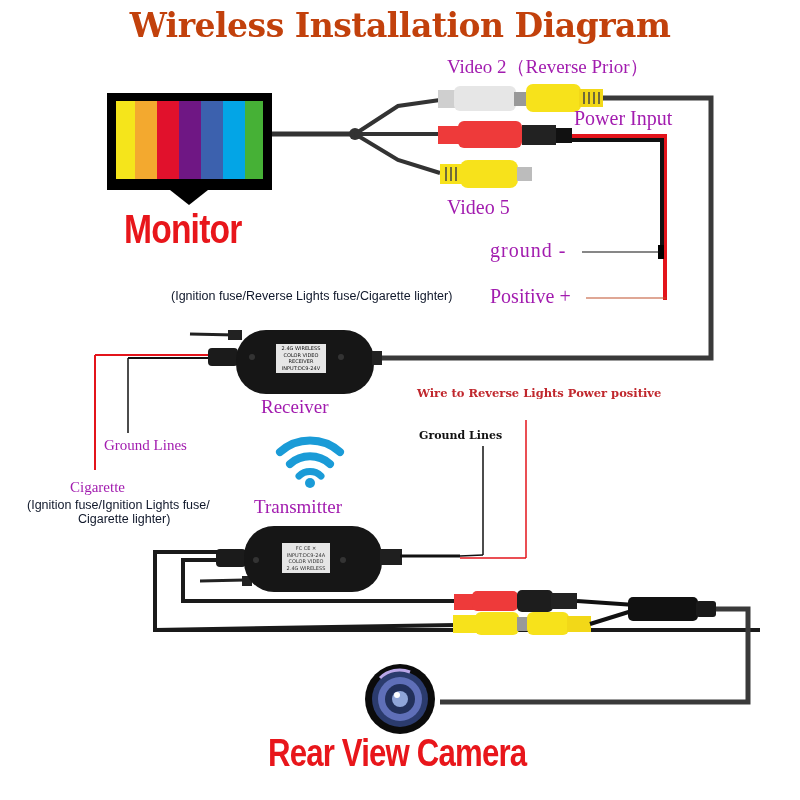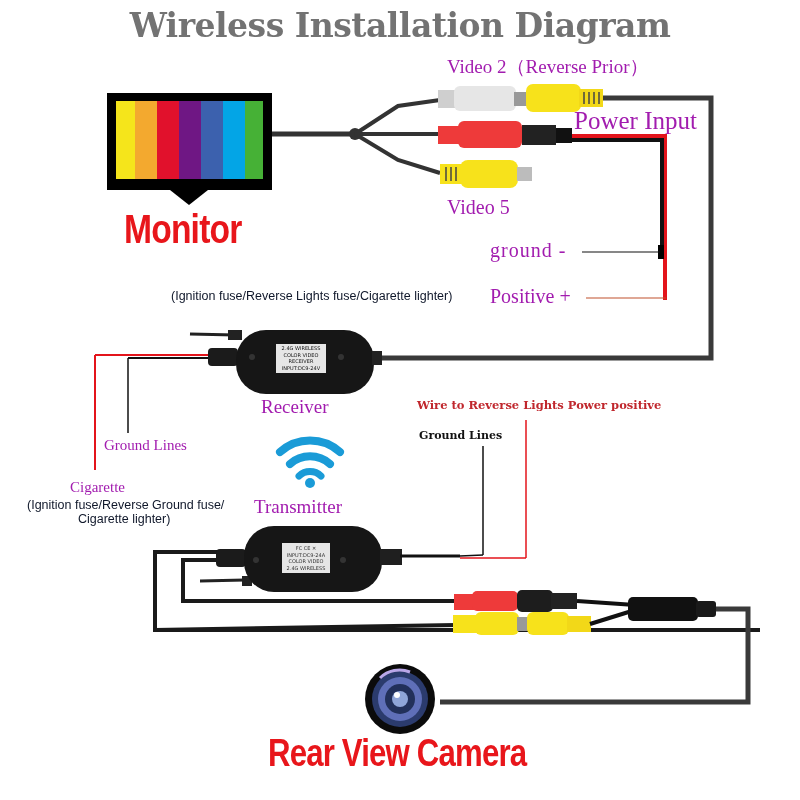--- a/index.html
+++ b/index.html
@@ -1,19 +1,19 @@
 <!DOCTYPE html>
 <html><head>
   <meta charset="utf-8">
   <style>
     html, body { margin: 0; padding: 0; background: #ffffff; }
     #canvas { position: relative; width: 800px; height: 800px; background: #ffffff; overflow: hidden; font-family: "DejaVu Sans", sans-serif; }
     svg.wires { position: absolute; left: 0; top: 0; }
     .lbl { position: absolute; white-space: nowrap; }
-    .title { left: 0; width: 800px; top: 6px; text-align: center; font-family: "DejaVu Serif", serif; font-weight: bold; font-size: 33px; color: #737373; letter-spacing: -0.5px; }
+    .title { left: 0; width: 800px; top: 6px; text-align: center; font-family: "DejaVu Serif", serif; font-weight: bold; font-size: 33px; color: #c2410c; letter-spacing: -0.5px; }
     .big-red { font-family: "Liberation Sans", sans-serif; font-weight: bold; color: #e8161b; transform: scaleX(0.82); transform-origin: left top; letter-spacing: -1px; }
     .sans { font-family: Liberation Serif, serif; color: #a21caf; }
     .sm-red { font-family: "Liberation Sans", sans-serif; color: #0f172a; font-size: 12.5px; }
     .serif-bold { font-family: "DejaVu Serif", serif; font-weight: bold; font-size: 11px; }
   </style>
 </head>
 <body>
 
 <div id="canvas">
 
@@ -141,36 +141,36 @@
       <circle cx="400" cy="699" r="15" fill="#22305a"></circle>
       <circle cx="400" cy="699" r="8" fill="#8fa5d8"></circle>
       <circle cx="397" cy="695" r="3" fill="#ffffff"></circle>
       <path d="M380 678 A 28 28 0 0 1 410 672" stroke="#b9a6e8" stroke-width="3" fill="none"></path>
     </g>
   </svg>
 
   <div class="lbl title">Wireless Installation Diagram</div>
 
   <div class="lbl sans" style="left:447px; top:54px; font-size:19px;">Video 2（Reverse Prior）</div>
-  <div class="lbl sans" style="left:574px; top:107px; font-size:25px;">Power Input</div>
+  <div class="lbl sans" style="left:574px; top:107px; font-size:20px;">Power Input</div>
   <div class="lbl sans" style="left:447px; top:196px; font-size:20px;">Video 5</div>
   <div class="lbl big-red" style="left:124px; top:206px; font-size:41px;">Monitor</div>
 
   <div class="lbl sans" style="left:490px; top:239px; font-size:20px; letter-spacing:1px;">ground -</div>
   <div class="lbl sm-red" style="left:171px; top:289px;">(Ignition fuse/Reverse Lights fuse/Cigarette lighter)</div>
   <div class="lbl sans" style="left:490px; top:285px; font-size:20px;">Positive +</div>
 
   <div class="lbl sans" style="left:261px; top:396px; font-size:19px;">Receiver</div>
   <div class="lbl sans" style="left:104px; top:437px; font-size:15px;">Ground Lines</div>
   <div class="lbl sans" style="left:70px; top:479px; font-size:15px;">Cigarette</div>
-  <div class="lbl sm-red" style="left:27px; top:498px;">(Ignition fuse/Reverse Ground fuse/</div>
+  <div class="lbl sm-red" style="left:27px; top:498px;">(Ignition fuse/Ignition Lights fuse/</div>
   <div class="lbl sm-red" style="left:78px; top:512px;">Cigarette lighter)</div>
 
   <div class="lbl sans" style="left:254px; top:496px; font-size:19px;">Transmitter</div>
-  <div class="lbl serif-bold" style="left:417px; top:398px; color:#c0272d; font-size:11.5px;">Wire to Reverse Lights Power positive</div>
+  <div class="lbl serif-bold" style="left:417px; top:386px; color:#c0272d; font-size:11.5px;">Wire to Reverse Lights Power positive</div>
   <div class="lbl serif-bold" style="left:419px; top:429px; color:#111;">Ground Lines</div>
 
   <div class="lbl big-red" style="left:268px; top:732px; font-size:38px;">Rear View Camera</div>
 
   <div class="lbl" style="left:276px; top:345px; width:50px; text-align:center; font-size:5px; line-height:6.5px; color:#111; font-family:'DejaVu Sans', sans-serif;">
     <div>2.4G WIRELESS</div>
     <div>COLOR   VIDEO</div>
     <div>RECEIVER</div>
     <div>INPUT:DC9-24V</div>
   </div>

